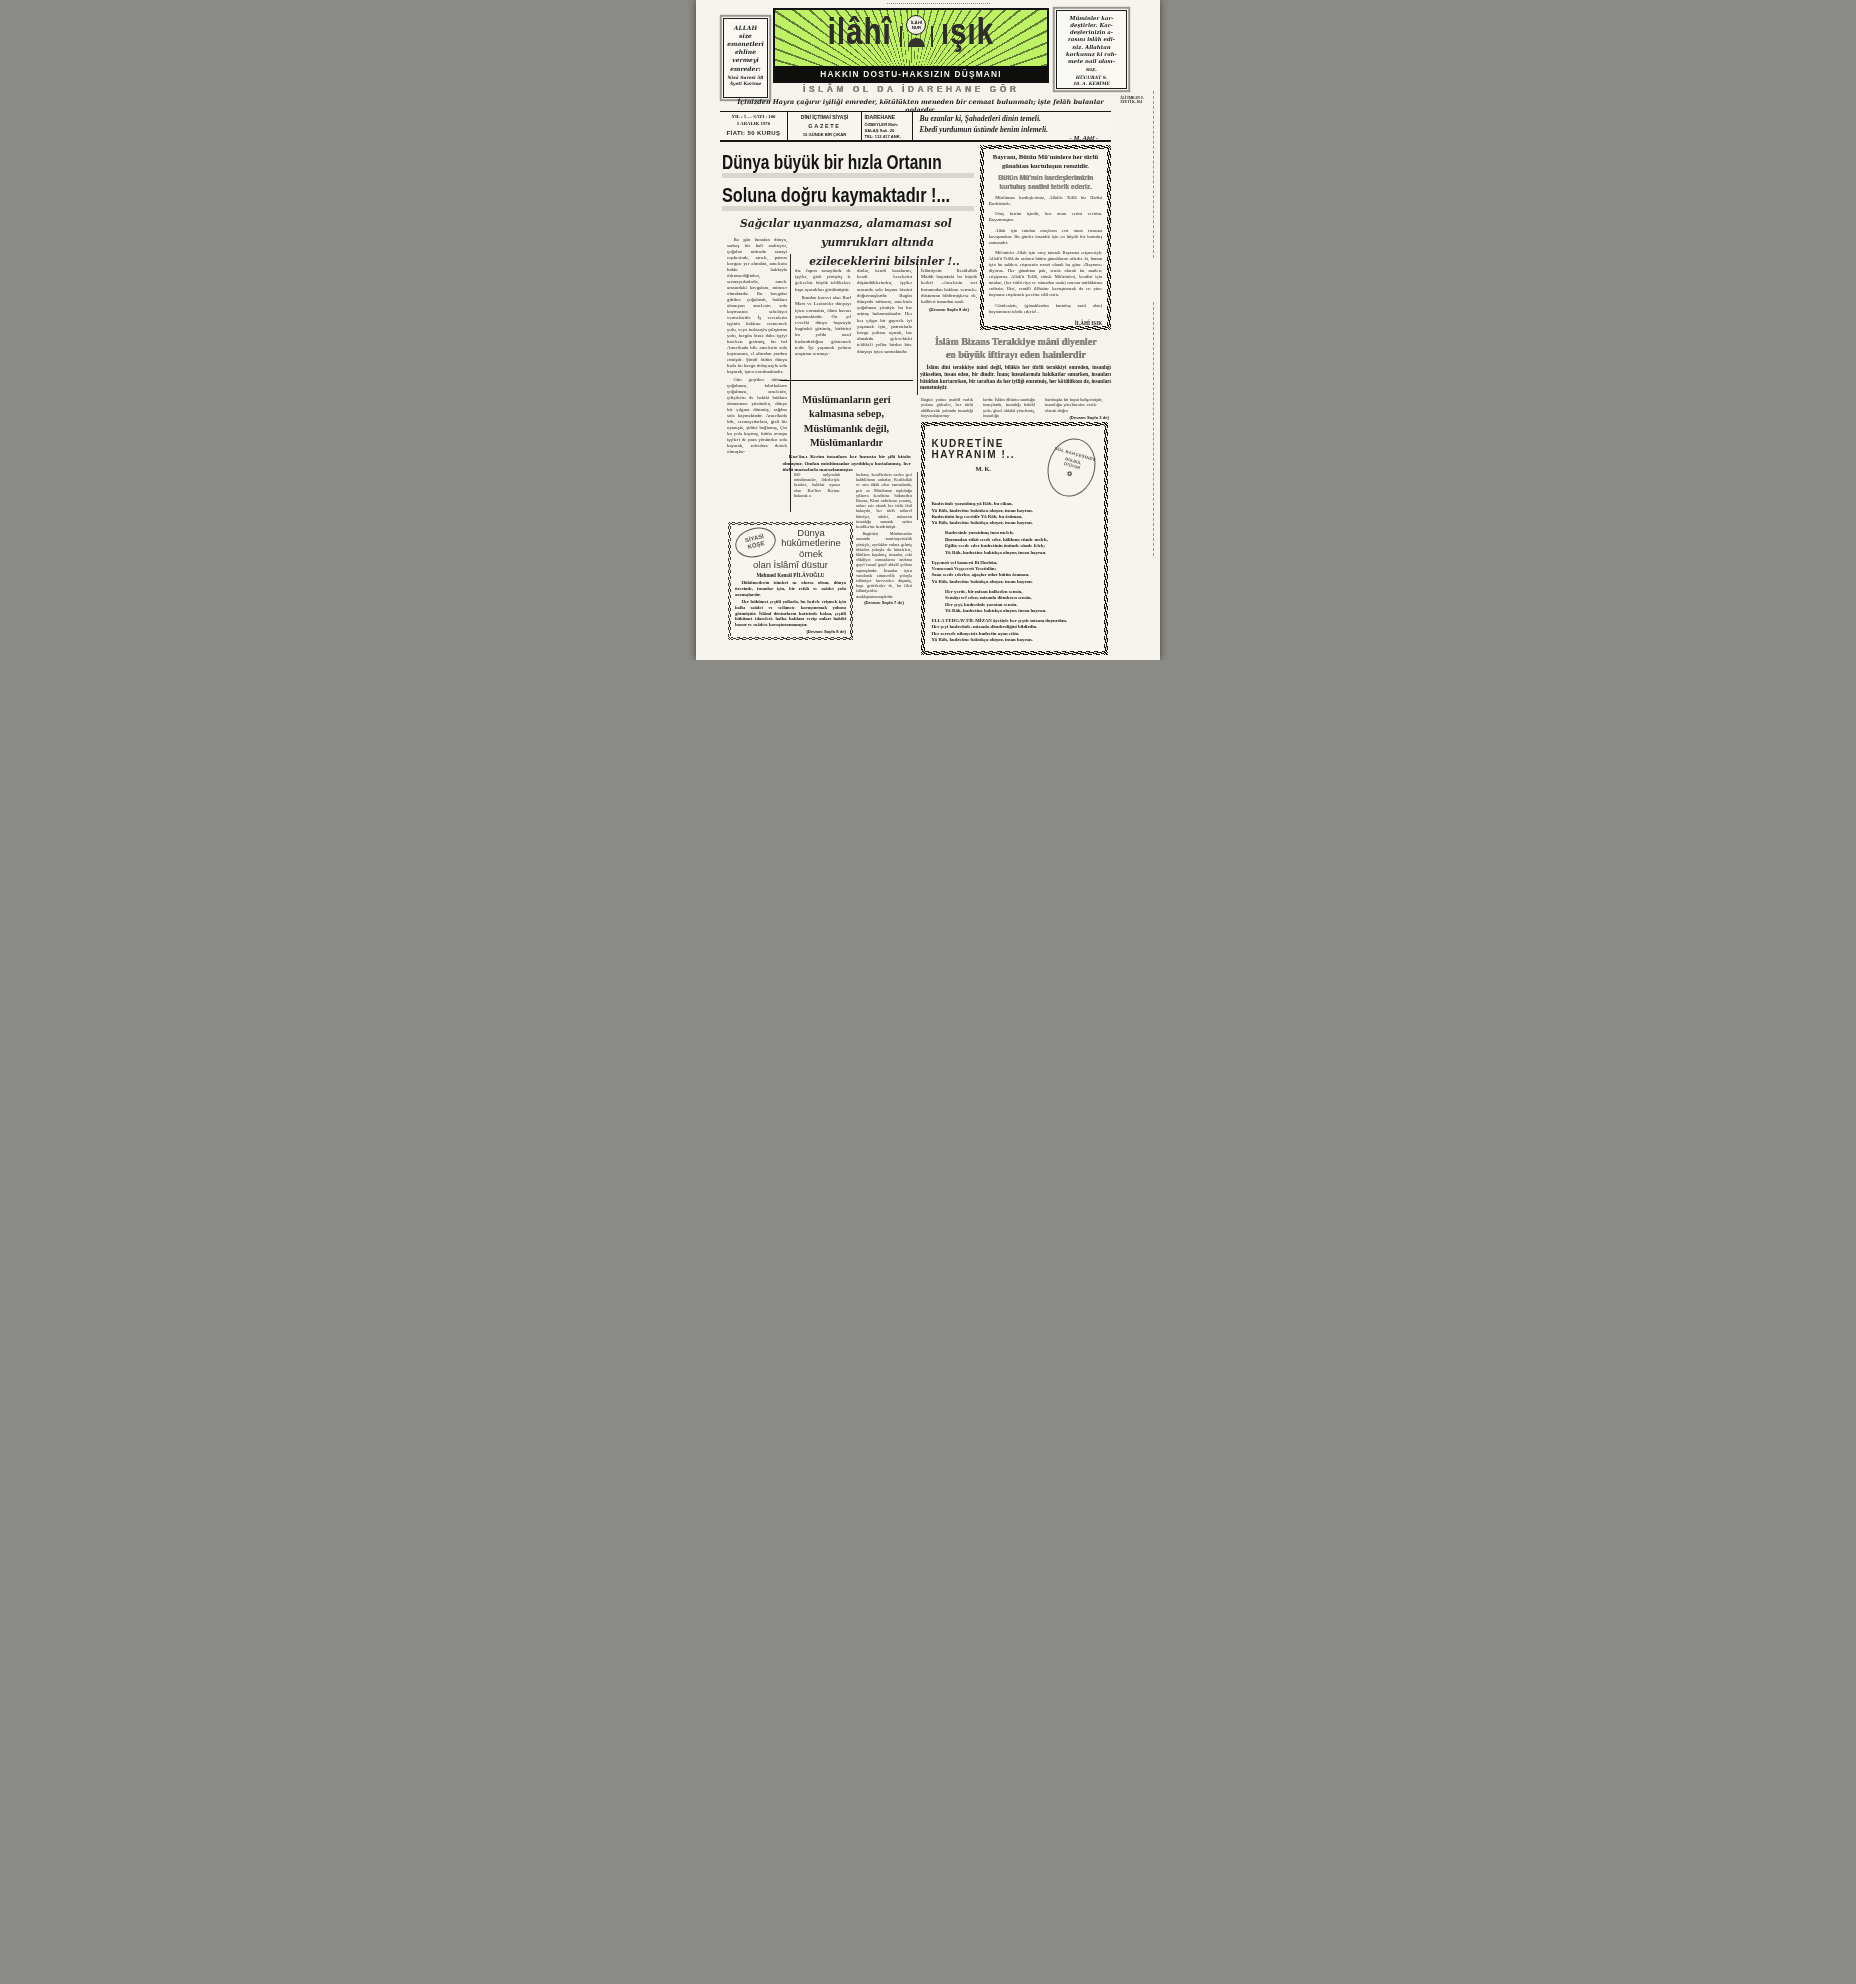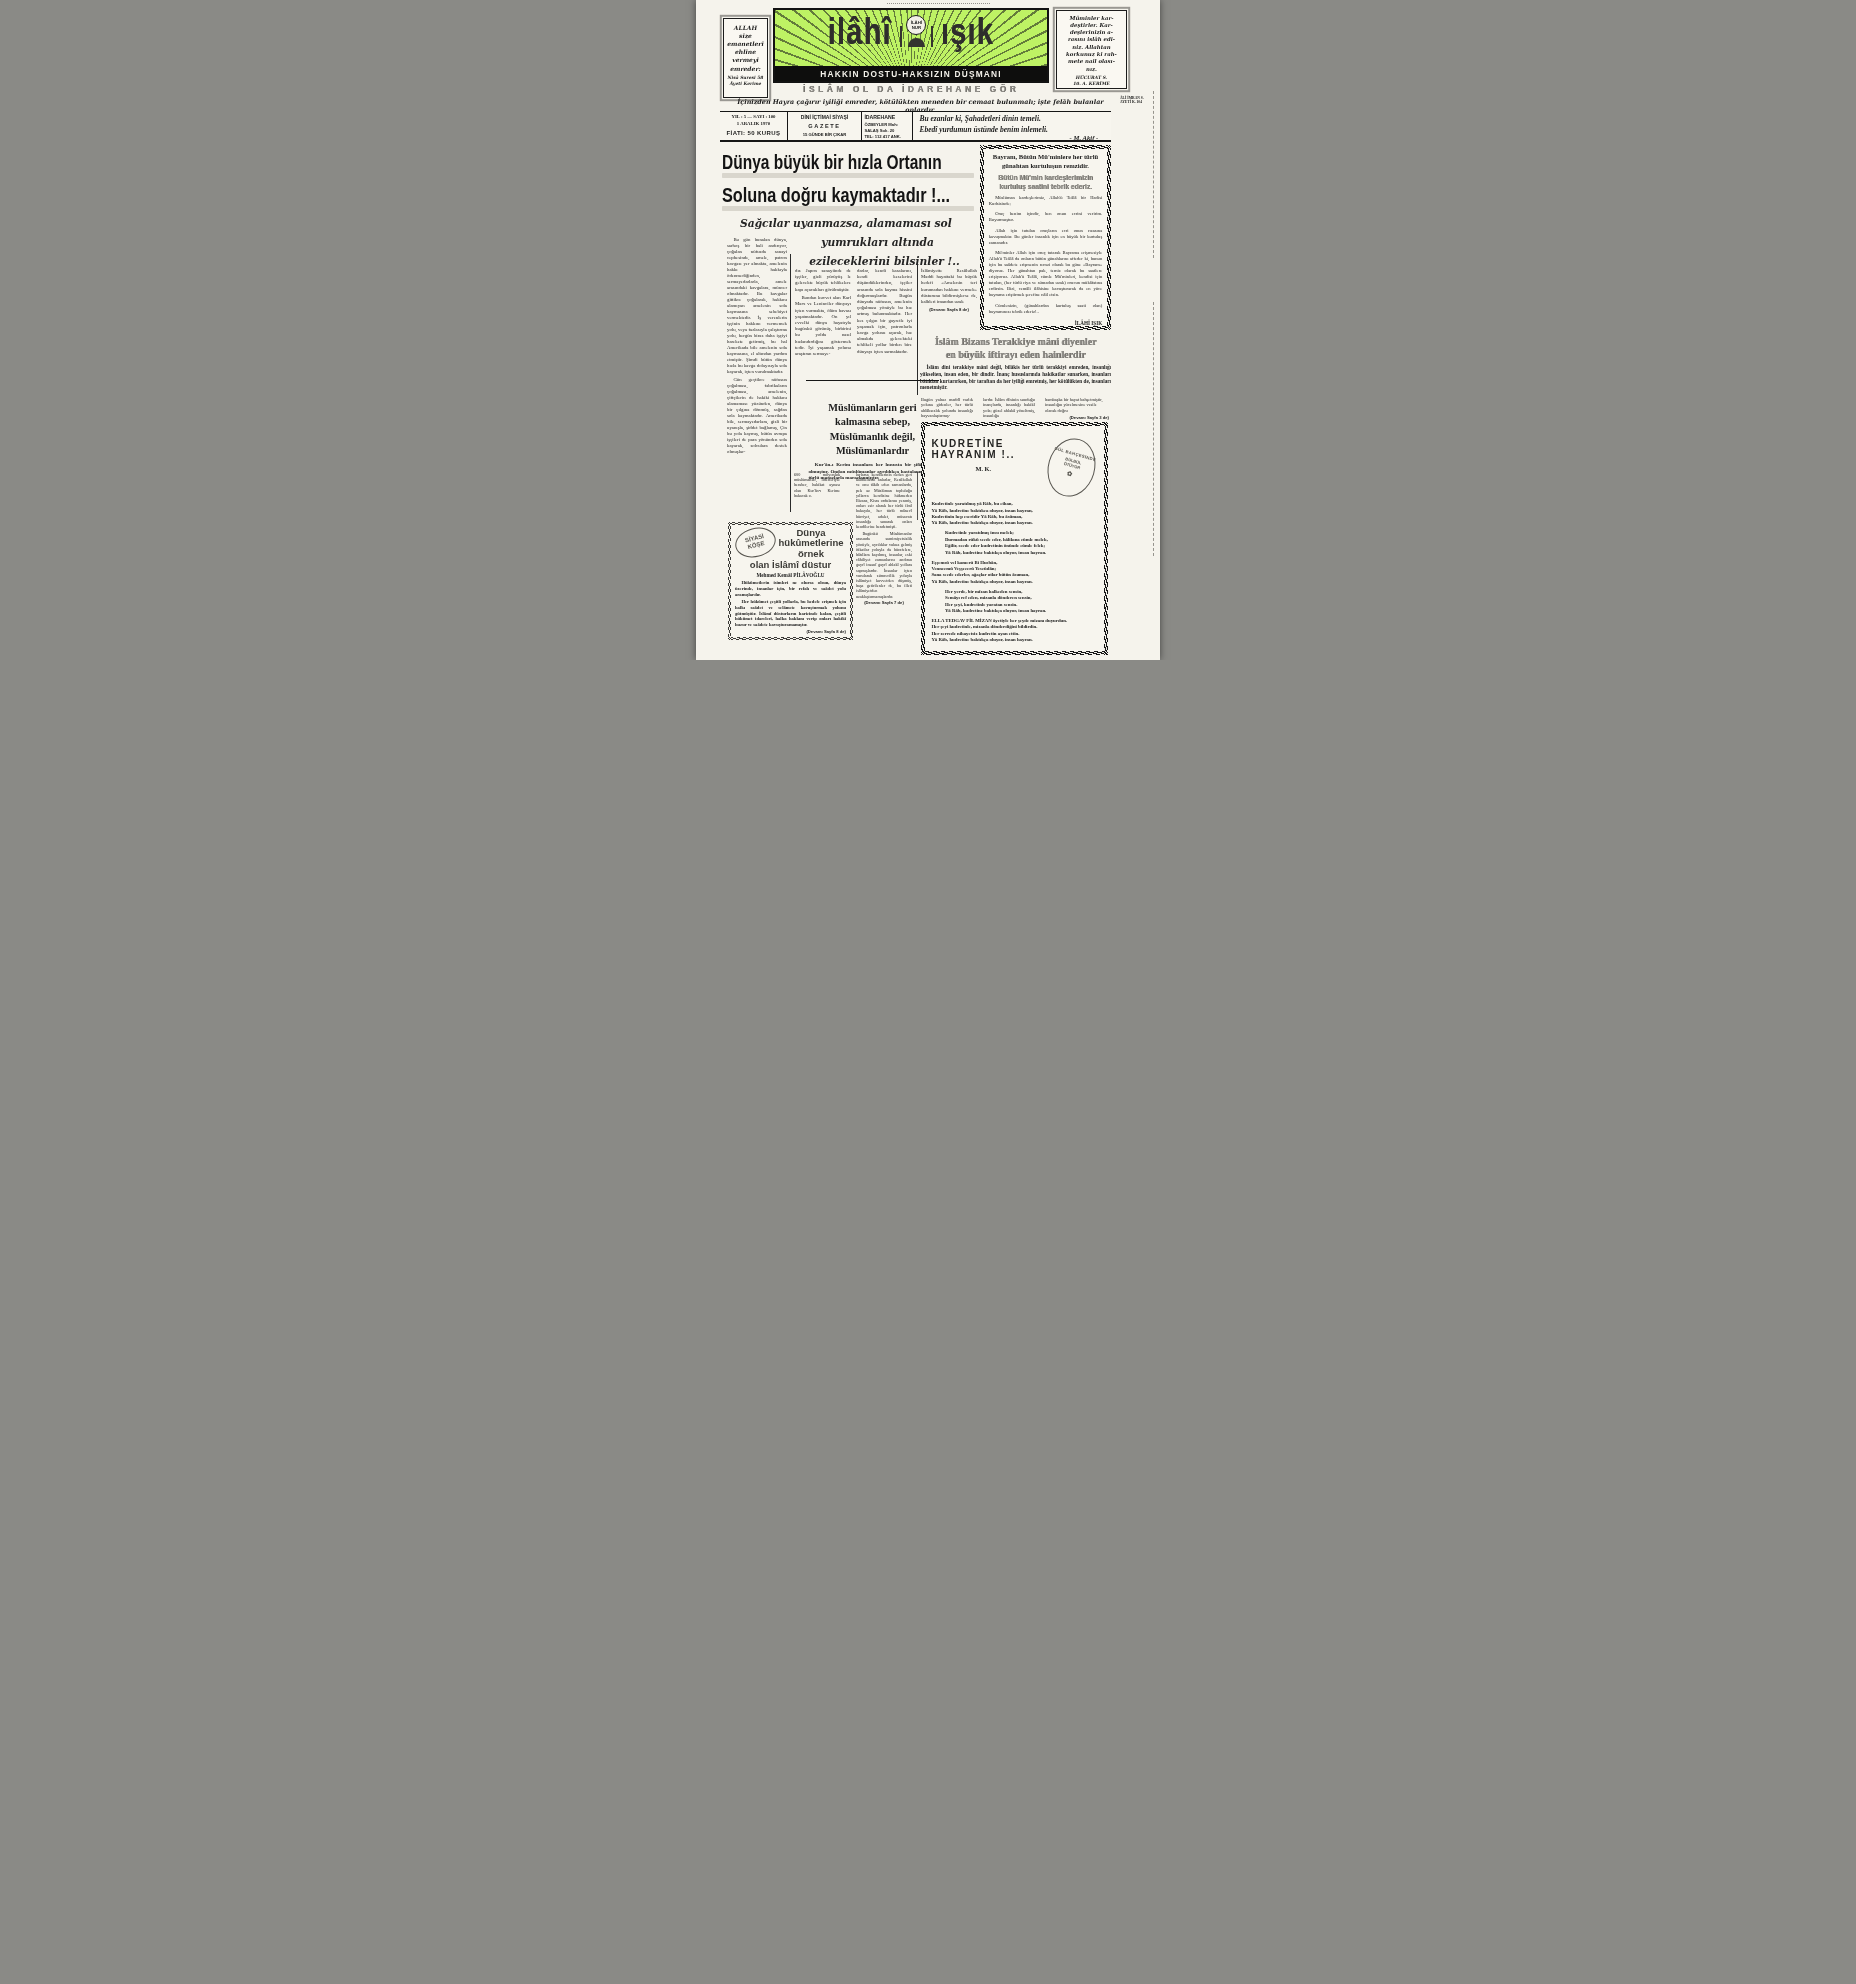--- a/index.html
+++ b/index.html
@@ -78,21 +78,21 @@
 
   .ter-h{font-weight:800;font-size:10px;line-height:1.0;text-align:center;color:#8f8d88;
          text-shadow:0.4px 0.4px 0 #4e4c48;font-family:"Liberation Serif",serif;}
   .ter-intro{font-weight:700;font-size:5.2px;line-height:6.7px;}
   .ter-col{font-size:4.4px;line-height:5.4px;}
 
   .mus-h{font-weight:800;font-size:10.3px;line-height:14.3px;text-align:center;font-family:"Liberation Serif",serif;}
   .mus-intro{font-weight:700;font-size:5px;line-height:6.4px;}
   .mus-col{font-size:4.2px;line-height:5.2px;}
 
-  .siy-h{font-family:"Liberation Sans",sans-serif;font-weight:700;color:#3b3a36;line-height:1.08;}
+  .siy-h{font-family:"Liberation Sans",sans-serif;font-weight:400;color:#3b3a36;line-height:1.08;}
   .stamp-oval{border:1.2px solid #57554f;border-radius:50%;color:#57554f;text-align:center;
               font-family:"Liberation Sans",sans-serif;font-weight:800;box-sizing:border-box;}
   .kud-title{font-family:"Liberation Sans",sans-serif;font-weight:800;font-size:10px;letter-spacing:1.6px;color:#242422;}
   .kud-st{font-weight:700;font-size:4.8px;line-height:6.4px;}
   .margin-dash{border-left:1.2px dashed #6e6c66;}
 </style>
 </head>
 <body>
 
 <div class="page">
@@ -220,21 +220,21 @@
     <div class="ter-h" style="margin-top:3.2px;">en büyük iftirayı eden hainlerdir</div>
     <p class="ter-intro just ind" style="margin:4px 0 0 0;">İslâm dini terakkiye mânî değil, bilâkis her türlü terakkiyi emreden, insanlığı yükselten, insan eden, bir dindir. İnanç hususlarında hakikatlar sunarken, insanları bâtıldan kurtarırken, bir taraftan da her iyiliği emretmiş, her kötülükten de, insanları menetmiştir.</p>
   </div>
   <div class="abs ter-col just" style="left:225px;top:397px;width:52px;">Bugün yalnız maddî varlık yoluna gidenler, her türlü ahlâksızlık yolunda insanlığı hayvanlaştırmış-</div>
   <div class="abs ter-col just" style="left:287px;top:397px;width:52px;">lardır. İslâm dîninin sunduğu inançlarda, insanlığı hakikî yola; güzel ahlakâ yöneltmiş, insanlığa</div>
   <div class="abs ter-col" style="left:349px;top:397px;width:64px;">
     <span class="just">bambaşka bir hayat bahşetmiştir, insanlığın yücelmesine vesile olacak doğru</span>
     <div class="devami" style="text-align:right;">(Devamı Sayfa 3 de)</div>
   </div>
 
-  <div class="abs" style="left:110px;top:380px;width:133px;border-top:1.2px solid #161616;padding-top:20px;">
+  <div class="abs" style="left:84px;top:380px;width:133px;border-top:1.2px solid #161616;padding-top:12px;">
     <div class="mus-h pre">Müslümanların geri
 kalmasına sebep,
 Müslümanlık değil,
 Müslümanlardır</div>
     <p class="mus-intro just ind" style="margin:4px 2.4px 0 2.4px;">Kur'ân-ı Kerim insanlara her hususta bir şifâ kitabı olmuştur. Ondan müslümanlar ayrıldıkça hastalanmış, her türlü marazlarla marazlanmıştır.</p>
   </div>
   <div class="abs mus-col just" style="left:98px;top:472px;width:46px;">600 milyonluk müslümanlar, liderleriyle beraber, hakikat aynası olan Kur'ân-ı Kerime bakacak o.</div>
   <div class="abs mus-col" style="left:160px;top:472px;width:56px;">
     <p class="just" style="margin:0;">lurlarsa, kendilerinin neden geri kaldıklarını anlarlar, Resûlullah ve onu tâkib eden zamanlarda, pek az Müslüman topluluğu yıllarca kendisine hükmeden Bizans, Kisra ordularını yenmiş, onları esir alarak her türlü ilmî hakayıkı, her türlü mânevî hürriyet, adalet, müsavatı insanlığa sunarak onları kendilerine bendetmişti.</p>
     <p class="just ind" style="margin:2px 0 0 0;">Bugünkü Müslümanlar arasında samimiyetsizlik yönüyle, ayrılıklar vukua gelmiş itikatlar yoluyla da hürafelere, bâtıllara kayılmış, insanlar, eski câhiliyet zamanlarını andıran gayrî insanî gayrî ahlakî yollara sapmışlardır. İnsanlar içten vurularak zümrecilik yoluyla islâmiyet kuvvetden düşmüş, başa getirilenler de, bu illeti islâmiyetden uzaklaştırmamışlardır.</p>

